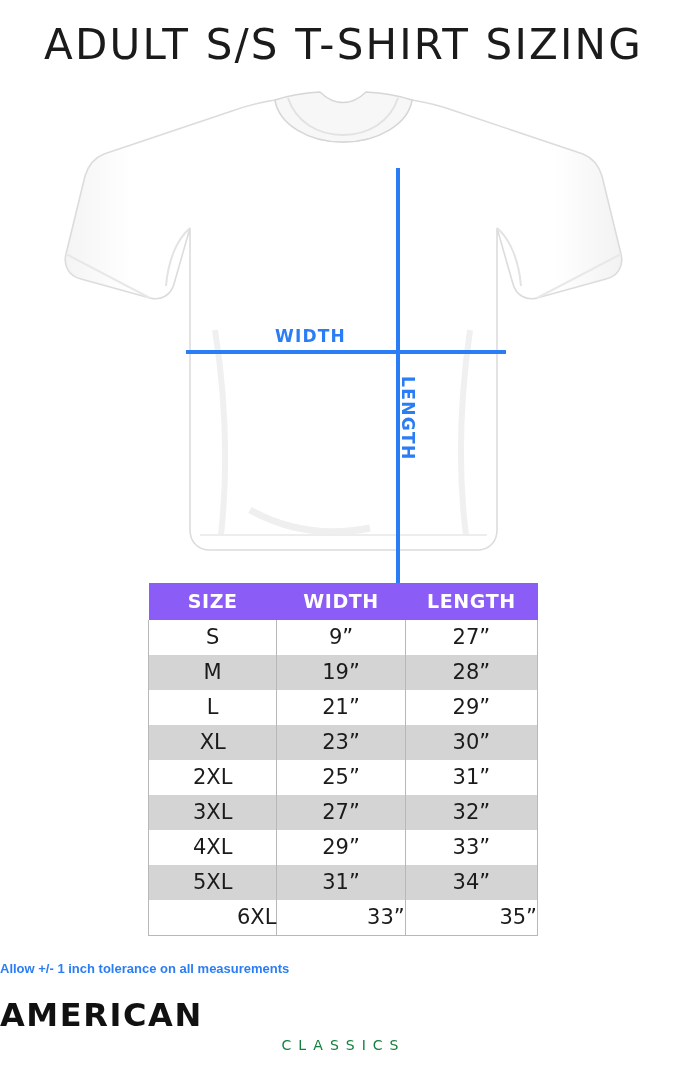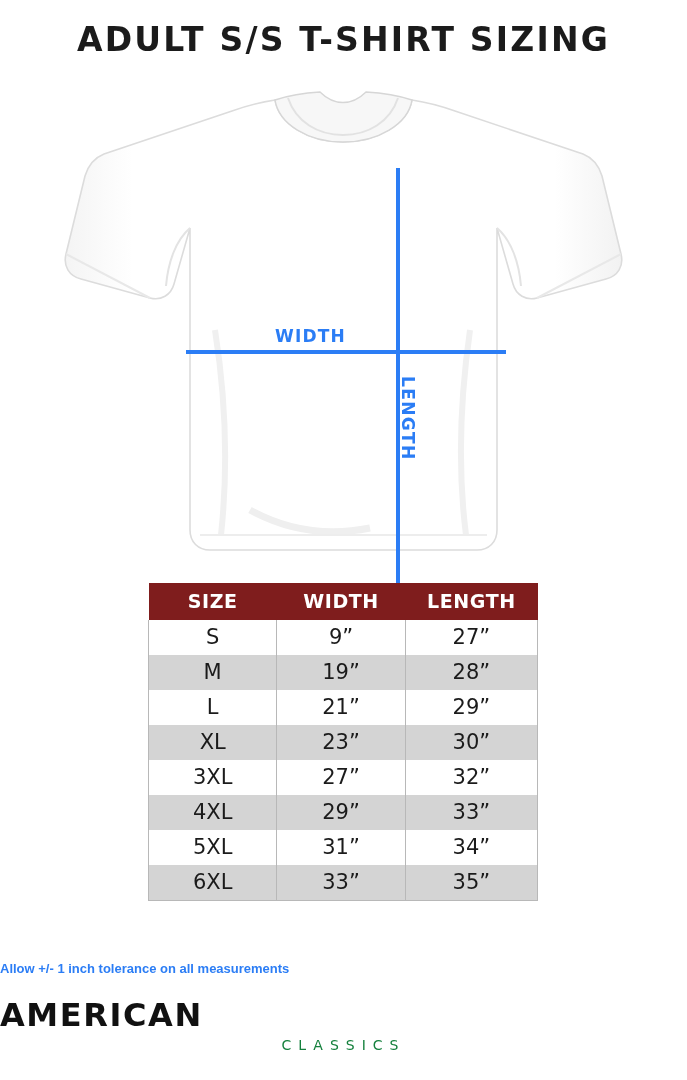--- a/index.html
+++ b/index.html
@@ -15,23 +15,23 @@
     overflow: hidden;
   }
 
   
   .page-title {
     position: absolute;
     top: 20px;
     left: 0;
     width: 687px;
     text-align: center;
-    font-size: 33px;
+    font-size: 42px;
     letter-spacing: 2.2px;
-    font-weight: 700;
+    font-weight: 400;
     color: #1b1b1b;
     font-family: "DejaVu Sans", sans-serif;
   }
 
   
   .shirt-area {
     position: absolute;
     top: 80px;
     left: 0;
     width: 687px;
@@ -86,21 +86,21 @@
   
   .size-table {
     position: absolute;
     top: 583px;
     left: 148px;
     width: 390px;
     border-collapse: collapse;
     font-family: "DejaVu Sans", sans-serif;
   }
   .size-table th {
-    background: #7f1d1d;
+    background: #8b5cf6;
     color: #ffffff;
     font-size: 19px;
     font-weight: bold;
     letter-spacing: 0.6px;
     padding: 7px 0 8px 0;
     text-align: center;
   }
   .size-table td {
     font-size: 21px;
     color: #1b1b1b;
@@ -113,20 +113,21 @@
   }
   .size-table tbody tr:nth-child(even) {
     background: #d4d4d4;
   }
   .size-table tbody tr td {
     border-left: 1px solid #b8b8b8;
     border-right: 1px solid #b8b8b8;
   }
   .size-table tbody tr:last-child td {
     border-bottom: 1px solid #b8b8b8;
+    text-align: right;
   }
   .col-size { width: 33%; }
   .col-width { width: 33%; }
   .col-length { width: 34%; }
 
   
   .tolerance-note {
     position: absolute;
     top: 961px;
     left: 0;
@@ -256,20 +257,25 @@
       <td>L</td>
       <td>21”</td>
       <td>29”</td>
     </tr>
     <tr>
       <td>XL</td>
       <td>23”</td>
       <td>30”</td>
     </tr>
     <tr>
+      <td>2XL</td>
+      <td>25”</td>
+      <td>31”</td>
+    </tr>
+    <tr>
       <td>3XL</td>
       <td>27”</td>
       <td>32”</td>
     </tr>
     <tr>
       <td>4XL</td>
       <td>29”</td>
       <td>33”</td>
     </tr>
     <tr>

